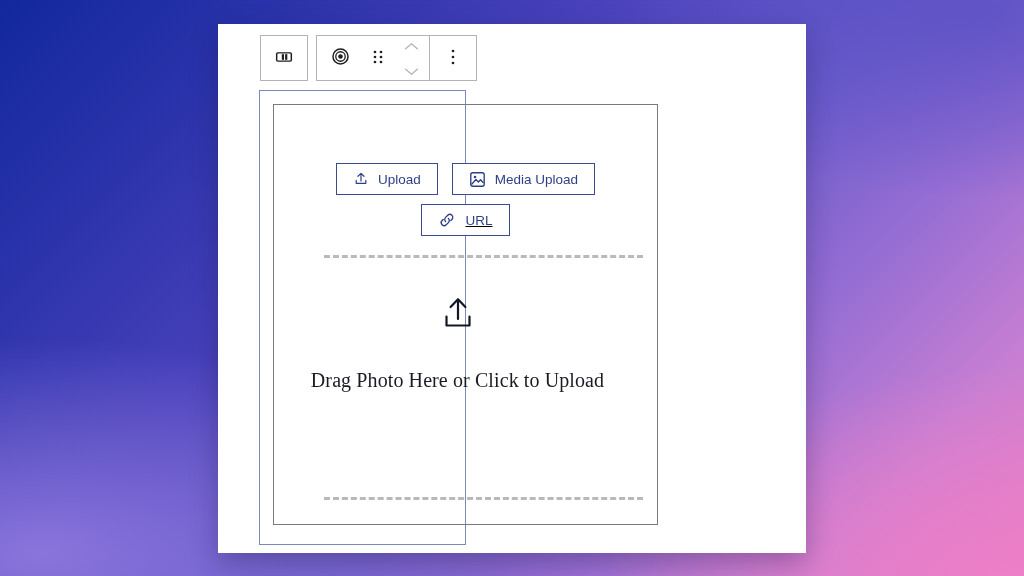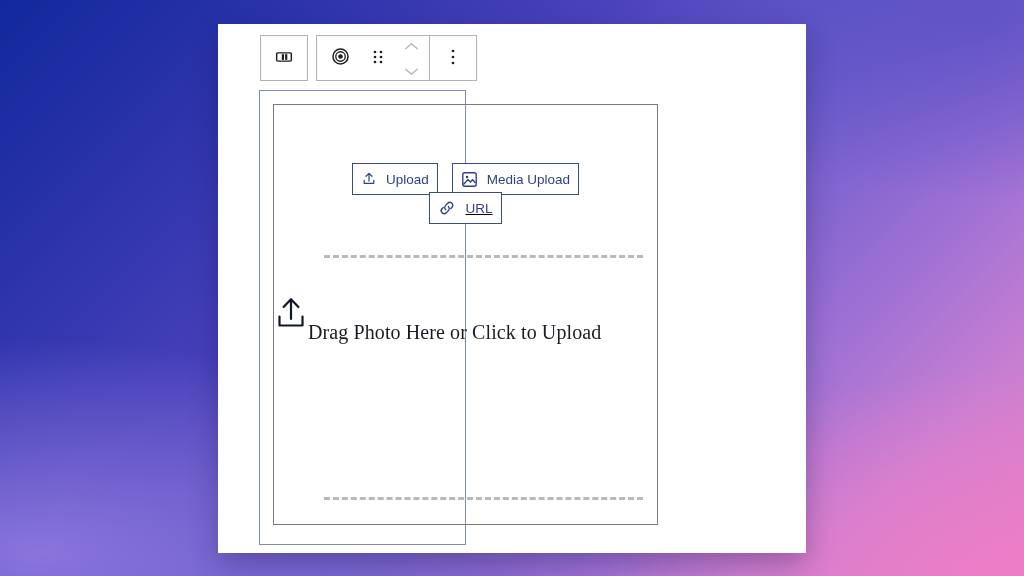--- a/index.html
+++ b/index.html
@@ -116,33 +116,33 @@
 
   .btn-row {
     position: absolute;
     left: 0;
     right: 0;
     display: flex;
     justify-content: center;
     gap: 14px;
   }
   .btn-row.row1 { top: 58px; }
-  .btn-row.row2 { top: 87px; text-decoration: underline; }
+  .btn-row.row2 { top: 99px; text-decoration: underline; }
 
   .media-btn {
     display: inline-flex;
     align-items: center;
     gap: 9px;
     border: 1px solid #3b4a8c;
     background: #ffffff;
     color: #2f3f86;
     font-family: "Liberation Sans", sans-serif;
     font-size: 13.5px;
     height: 32px;
-    padding: 0 8px;
+    padding: 0 16px;
     box-sizing: border-box;
     cursor: pointer;
     white-space: nowrap;
   }
   .media-btn svg { display: block; flex: none; }
 
   .dashed-rule {
     position: absolute;
     left: 50px;
     right: 14px;
@@ -151,20 +151,21 @@
   }
   .dashed-rule.top { top: 150px; }
   .dashed-rule.bottom { top: 392px; }
 
   #drop-zone {
     position: absolute;
     left: 0;
     right: 16px;
     top: 190px;
     display: flex;
+    flex-direction: column;
     align-items: center;
     cursor: pointer;
   }
   #drop-zone .dz-icon { margin-bottom: 34px; }
   #drop-zone .dz-text {
     font-family: "Liberation Serif", serif;
     font-size: 20px;
     color: #1b1b24;
     letter-spacing: .1px;
   }

